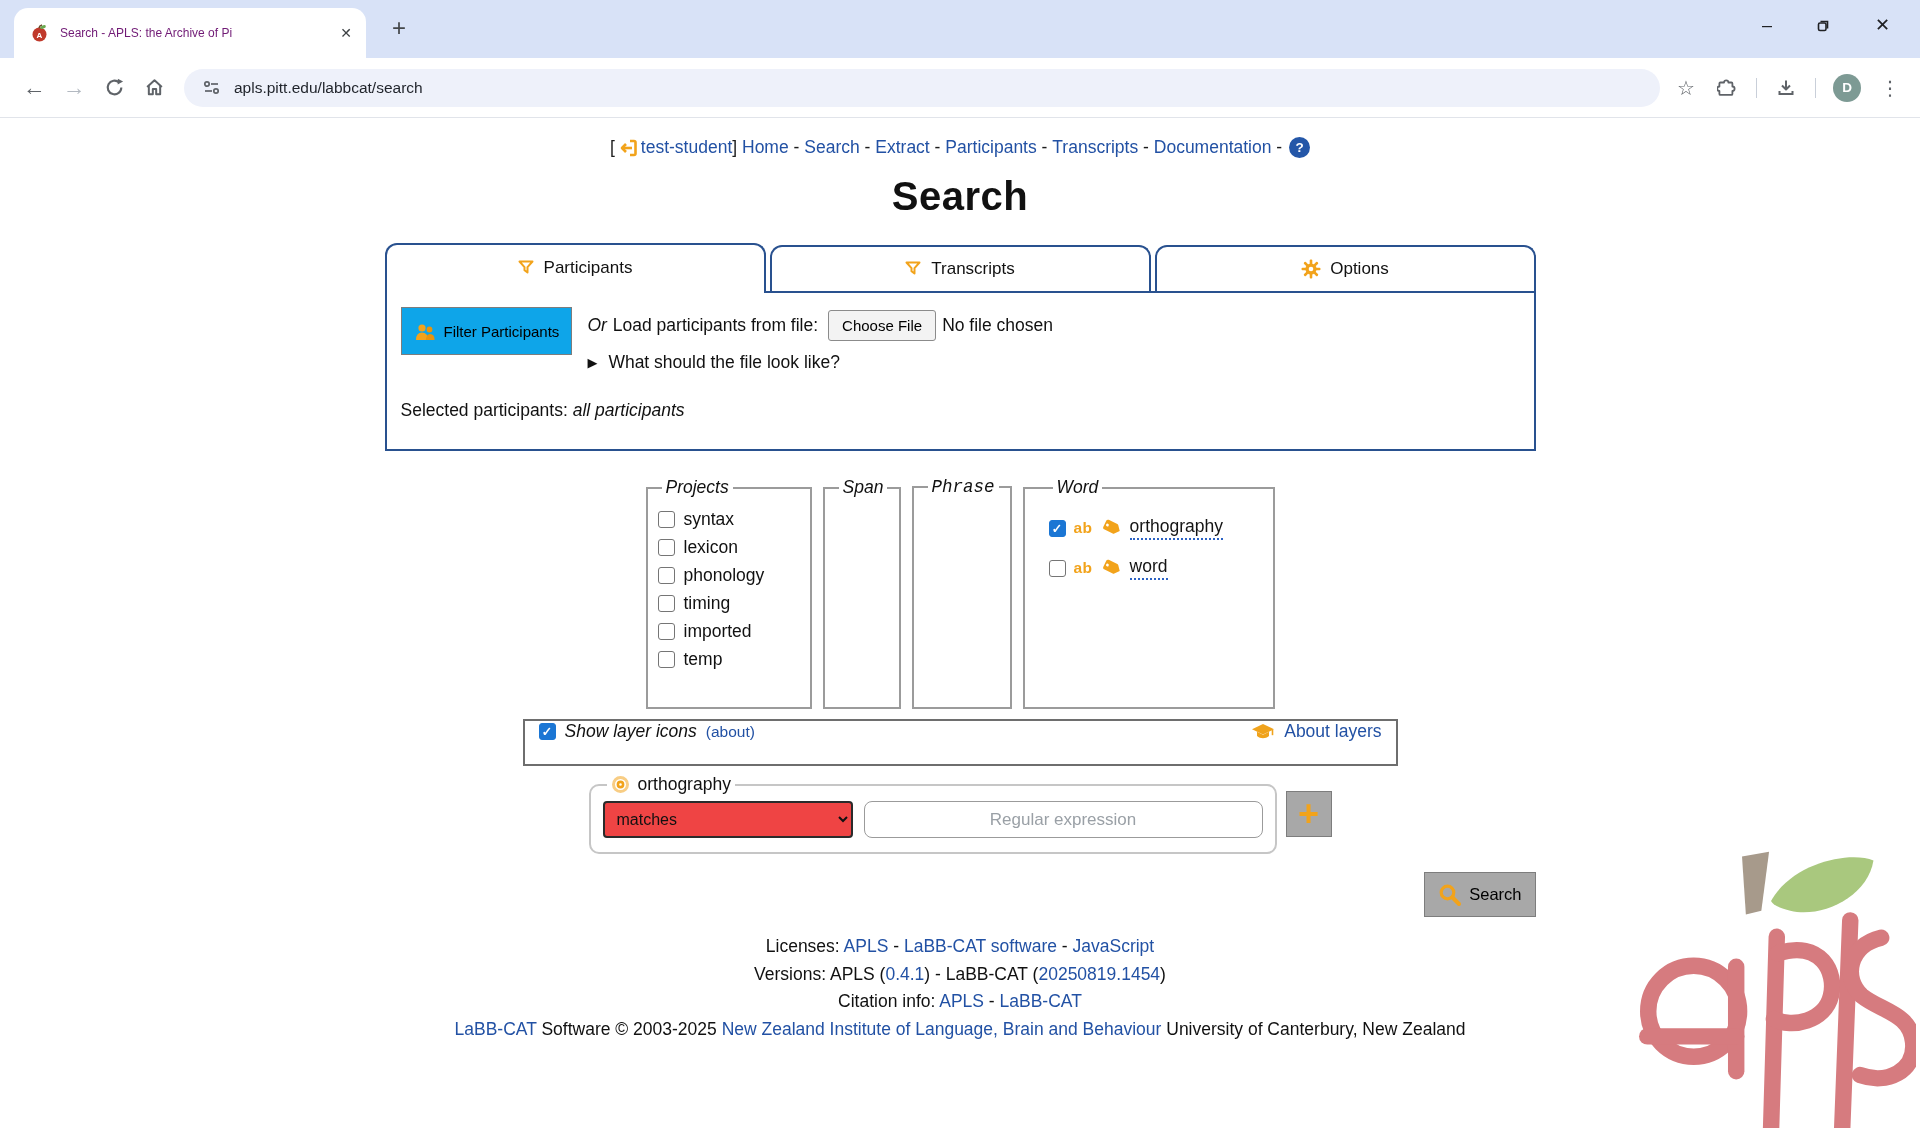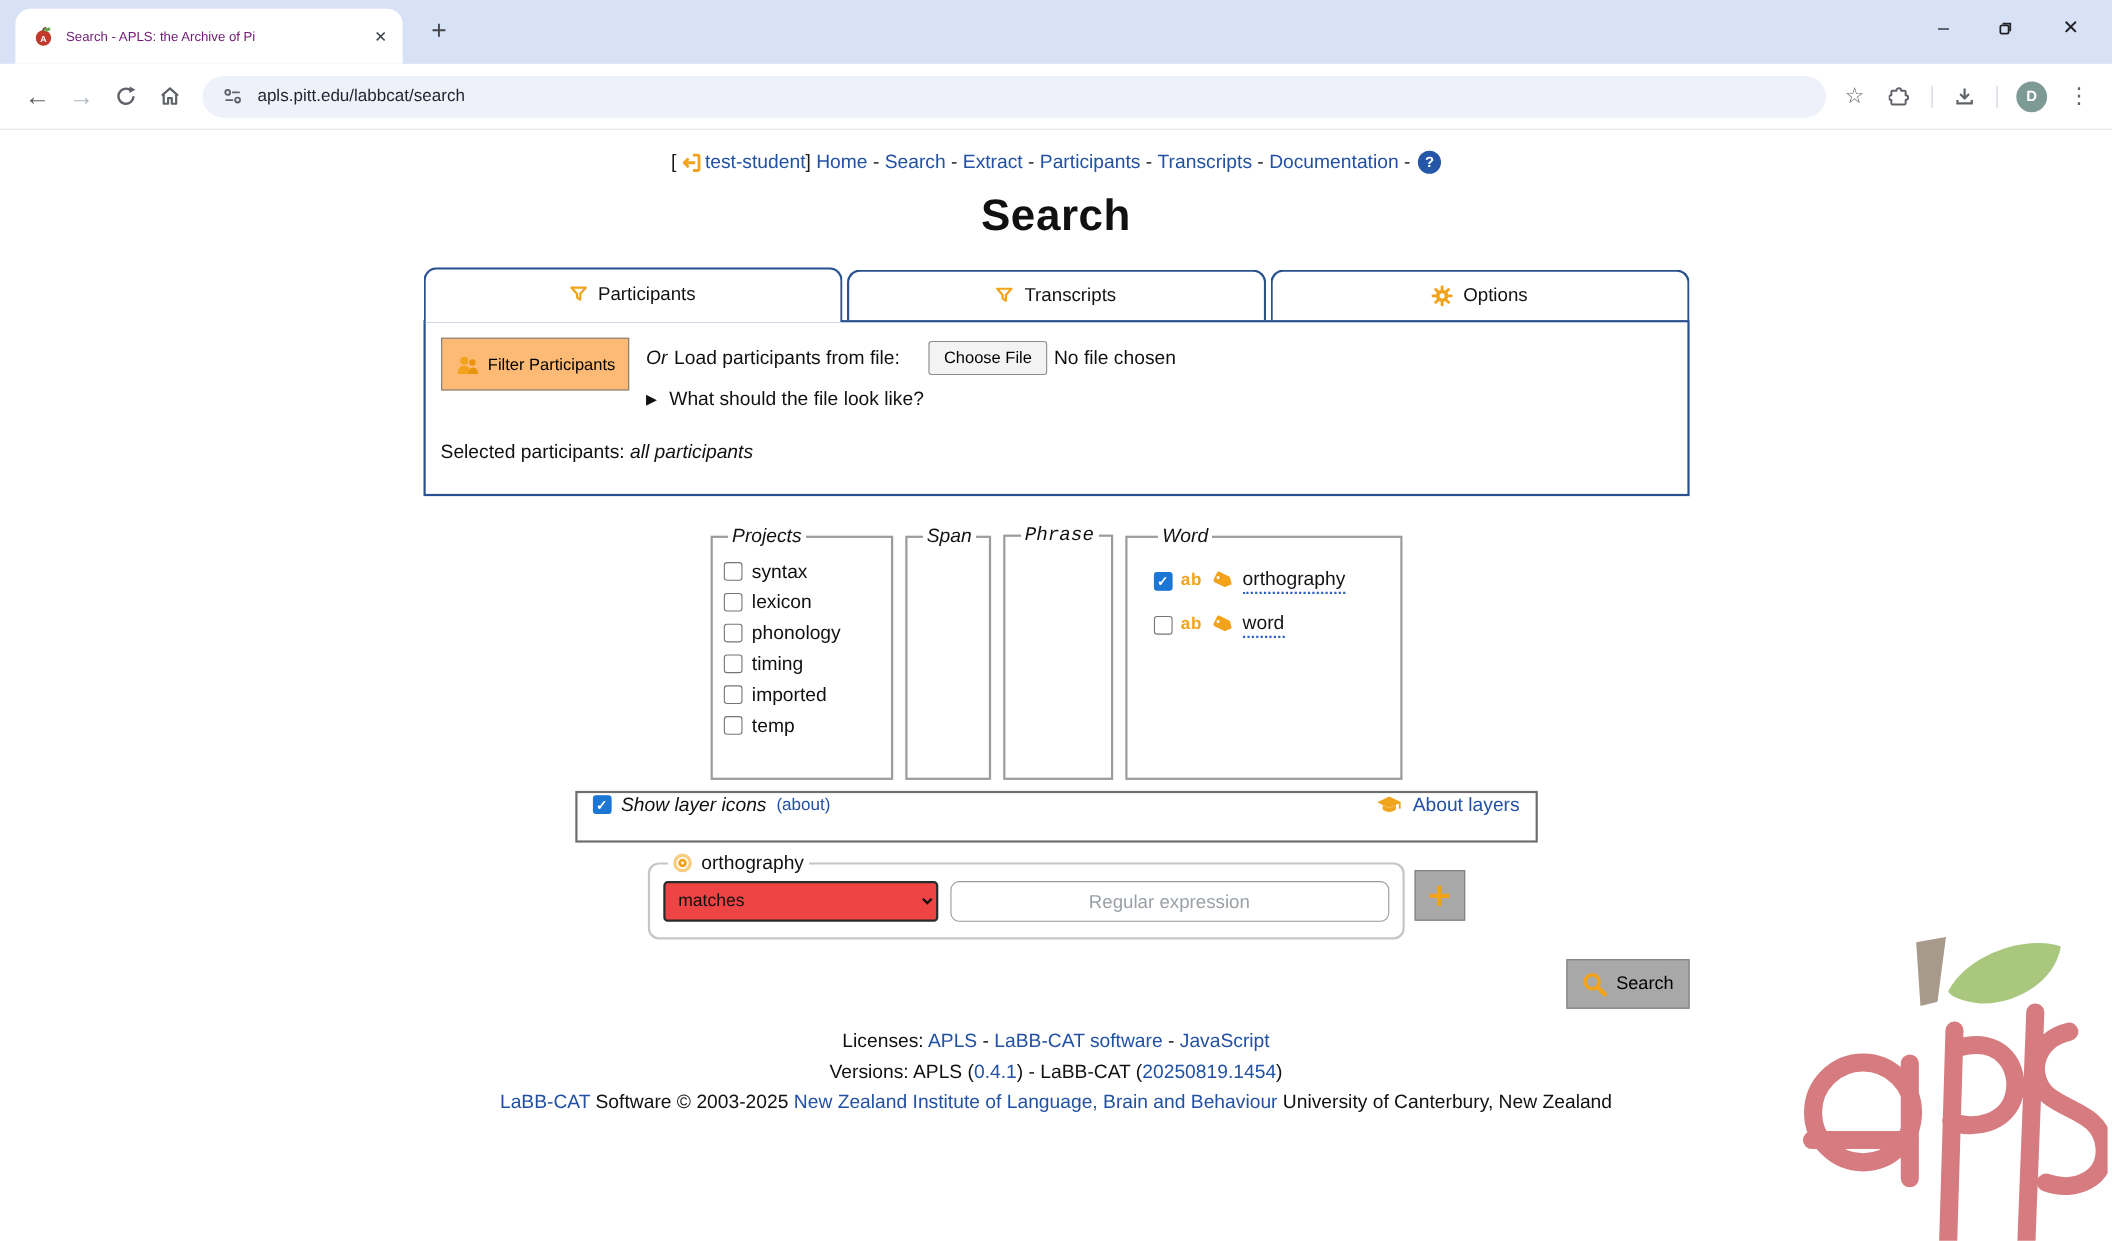--- a/index.html
+++ b/index.html
@@ -44,27 +44,27 @@
   h1 { text-align:center; font-size:40px; margin:16px 0 24px; letter-spacing:.5px; }
 
   .content { width:1151px; margin:0 auto; }
   .tabbar { display:flex; align-items:flex-end; gap:4px; position:relative; z-index:2; }
   .stab { flex:1; height:46px; border:2px solid #29518f; border-bottom:none; border-radius:12px 12px 0 0;
           background:#fff; display:flex; align-items:center; justify-content:center; gap:9px;
           font-size:17px; cursor:pointer; }
   .stab.active { height:50px; margin-bottom:-2px; padding-bottom:2px; z-index:3; }
   .panel { border:2px solid #29518f; position:relative; z-index:1; height:160px; padding:14px 14px; }
   .panel-top { display:flex; gap:15px; align-items:flex-start; }
-  .graybtn { display:inline-flex; align-items:center; gap:8px; background:#fdba74; border:1px solid #7d7d7d;
+  .graybtn { display:inline-flex; align-items:center; gap:8px; background:#0ea5e9; border:1px solid #7d7d7d;
              padding:0 12px; height:48px; font-size:15px; color:#000; cursor:pointer;
              font-family:"Liberation Sans", sans-serif; }
   .load-col { font-size:17.5px; padding-top:3px; }
   .load-line { display:flex; align-items:center; gap:6px; }
   .choosefile { font-size:15px; padding:6px 13px; background:#f3f3f3; border:1px solid #8b8b8b;
-                border-radius:3px; margin-left:20px; cursor:pointer; font-family:"Liberation Sans", sans-serif; }
+                border-radius:3px; margin-left:4px; cursor:pointer; font-family:"Liberation Sans", sans-serif; }
   .hint-line { margin-top:11px; display:flex; gap:11px; align-items:center; cursor:pointer; }
   .tri { font-size:13px; }
   .selected-line { margin-top:27px; font-size:17.5px; }
 
   .fieldsets { display:flex; justify-content:center; gap:11px; margin-top:26px; align-items:flex-end; }
   fieldset { border:2px solid #9b9b9b; padding:4px 10px 10px; min-height:232px; background:#fff; }
   legend { font-style:italic; font-size:17.5px; padding:0 4px; margin-left:4px; }
   .fs-projects { width:166px; } .fs-span { width:78px; } .fs-phrase { width:100px;font-family:Liberation Mono, monospace; }
   .fs-word { width:252px; padding-left:24px; } .fs-segment { width:200px; padding-left:20px; }
   .chk-row { display:flex; align-items:center; gap:9px; margin:7px 0; font-size:17.5px; cursor:pointer; }
@@ -371,20 +371,21 @@
           <line x1="14.5" y1="14.5" x2="21" y2="21" stroke="#f2a31b" stroke-width="4" stroke-linecap="round"></line>
         </svg>
         <span>Search</span>
       </button>
     </div>
   </div>
 
   <div class="footer">
     <div><span class="pre">Licenses: </span><a>APLS</a><span class="pre"> - </span><a>LaBB-CAT software</a><span class="pre"> - </span><a>JavaScript</a></div>
     <div><span class="pre">Versions: APLS (</span><a>0.4.1</a><span class="pre">) - LaBB-CAT (</span><a>20250819.1454</a><span class="pre">)</span></div>
+    <div><span class="pre">Citation info: </span><a>APLS</a><span class="pre"> - </span><a>LaBB-CAT</a></div>
     <div><a>LaBB-CAT</a><span class="pre"> Software © 2003-2025 </span><a>New Zealand Institute of Language, Brain and Behaviour</a><span class="pre"> University of Canterbury, New Zealand</span></div>
   </div>
 
   <svg class="logo" viewBox="0 0 300 300">
     <polygon points="120,12 148,7 140,68 124,72" fill="#a79a8b"></polygon>
     <path d="M150,58 C172,18 232,6 256,16 C250,54 202,76 170,68 C158,65 152,62 150,58 Z" fill="#a9c87e"></path>
     <g fill="none" stroke="#d67b7f" stroke-width="17" stroke-linecap="round">
       <circle cx="70" cy="172" r="47"></circle>
       <line x1="114" y1="126" x2="114" y2="234"></line>
       <line x1="22" y1="198" x2="114" y2="198"></line>

